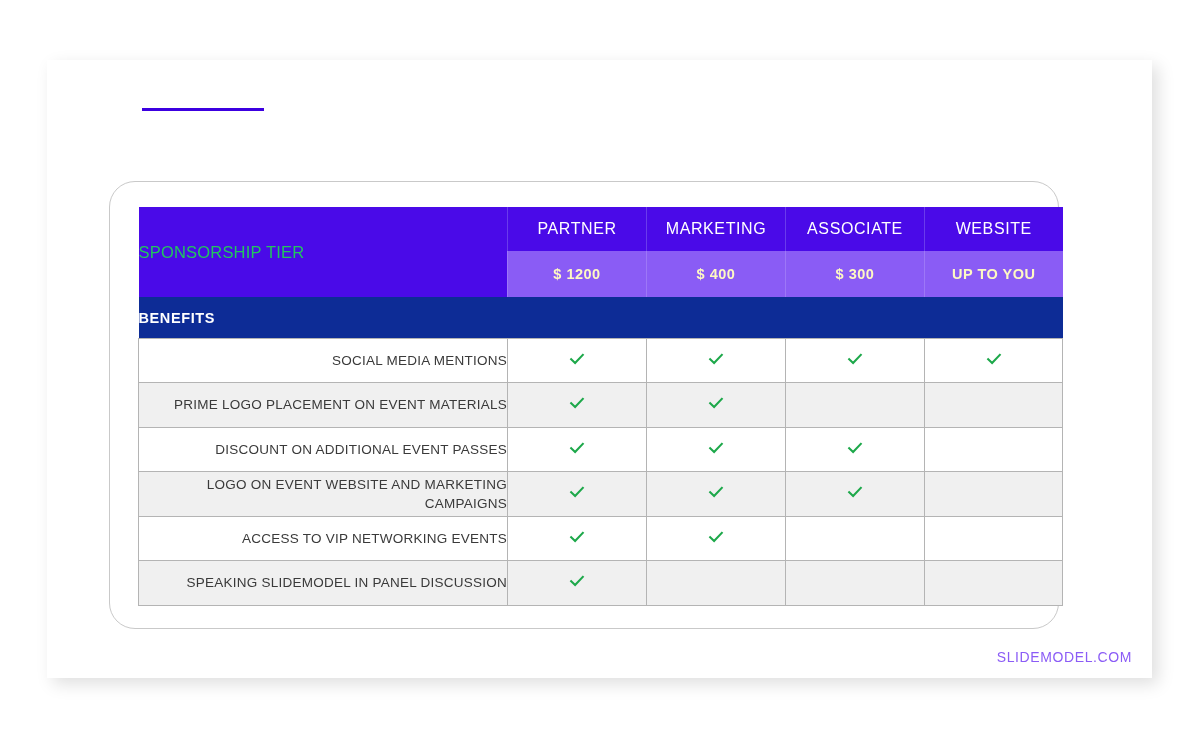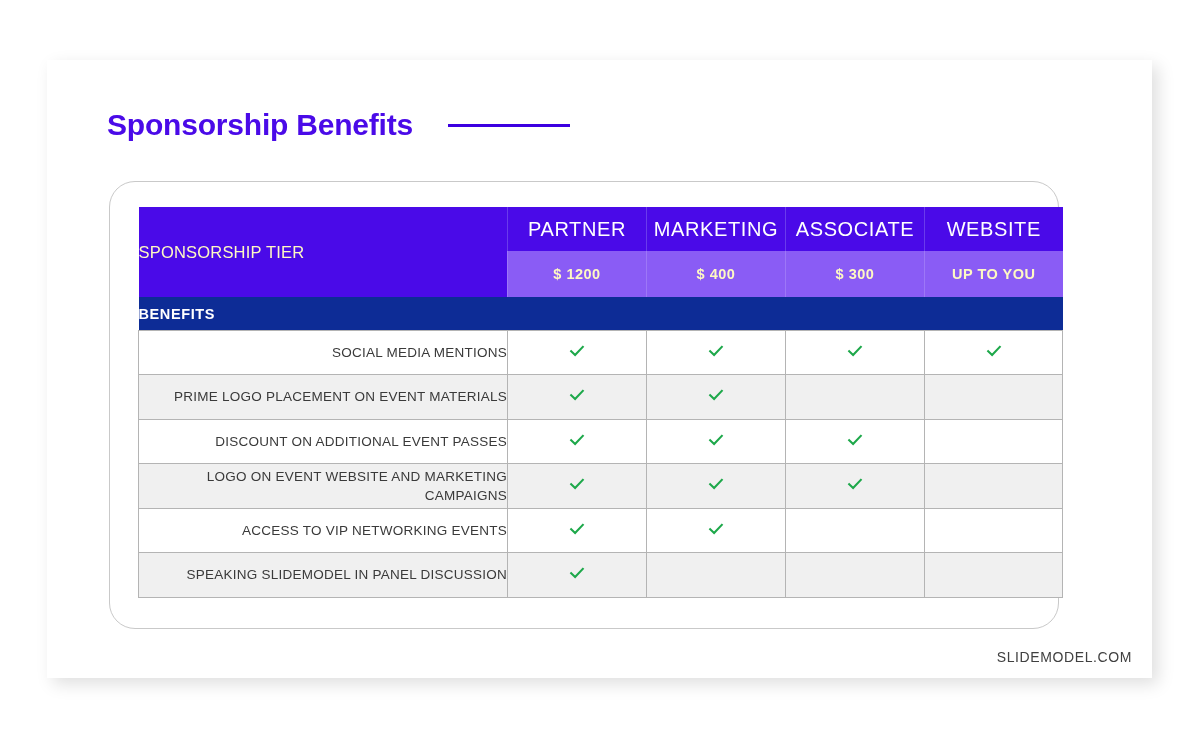--- a/index.html
+++ b/index.html
@@ -70,34 +70,34 @@
     border-collapse: collapse;
     table-layout: fixed;
   }
   #benefits-table td, #benefits-table th {
     padding: 0;
     margin: 0;
   }
 
   .tier-cell {
     background: #4a0ae8;
-    color: #fef9c3;
+    color: #22c55e;
     font-size: 16.5px;
     font-weight: normal;
     letter-spacing: 0.2px;
     text-align: left;
     padding: 0 0 0 17px;
     width: 369px;
     height: 90px;
     vertical-align: middle;
   }
   .tier-name {
     background: #4a0ae8;
     color: #ffffff;
-    font-size: 20px;
+    font-size: 16px;
     font-weight: normal;
     letter-spacing: 0.6px;
     text-align: center;
     height: 44px;
     border-left: 1px solid #6a3bec;
     vertical-align: middle;
   }
   .tier-price {
     background: #8a5cf5;
     color: #fef9c3;
@@ -111,21 +111,21 @@
   }
 
   .benefits-bar {
     background: #0d2c96;
     color: #ffffff;
     font-size: 14.5px;
     font-weight: bold;
     letter-spacing: 0.6px;
     text-align: left;
     padding-left: 17px;
-    height: 33px;
+    height: 41px;
     vertical-align: middle;
   }
 
   .benefit-label {
     font-size: 13.5px;
     color: #3a3a3a;
     letter-spacing: 0.25px;
     text-align: right;
     padding: 6px 14px 6px 17px;
     line-height: 1.42;
@@ -155,31 +155,30 @@
   }
   .check-icon svg { display: block; }
   .check-empty { display: inline-block; width: 16px; height: 16px; }
 
   
   #watermark {
     position: absolute;
     right: 20px;
     bottom: 13px;
     font-size: 14px;
-    color: #404040;
+    color: #8b5cf6;
     letter-spacing: 0.6px;
   }
 </style>
 </head>
 <body>
 
 <div id="slide-card">
 
   <div id="title-block">
-    <div id="page-title">Sponsorship Benefits</div>
     <div id="title-rule"></div>
   </div>
 
   <div id="table-frame"></div>
 
   <table id="benefits-table">
     <colgroup>
         <col style="width: 369px;">
         <col style="width: 139px;">
         <col style="width: 139px;">

